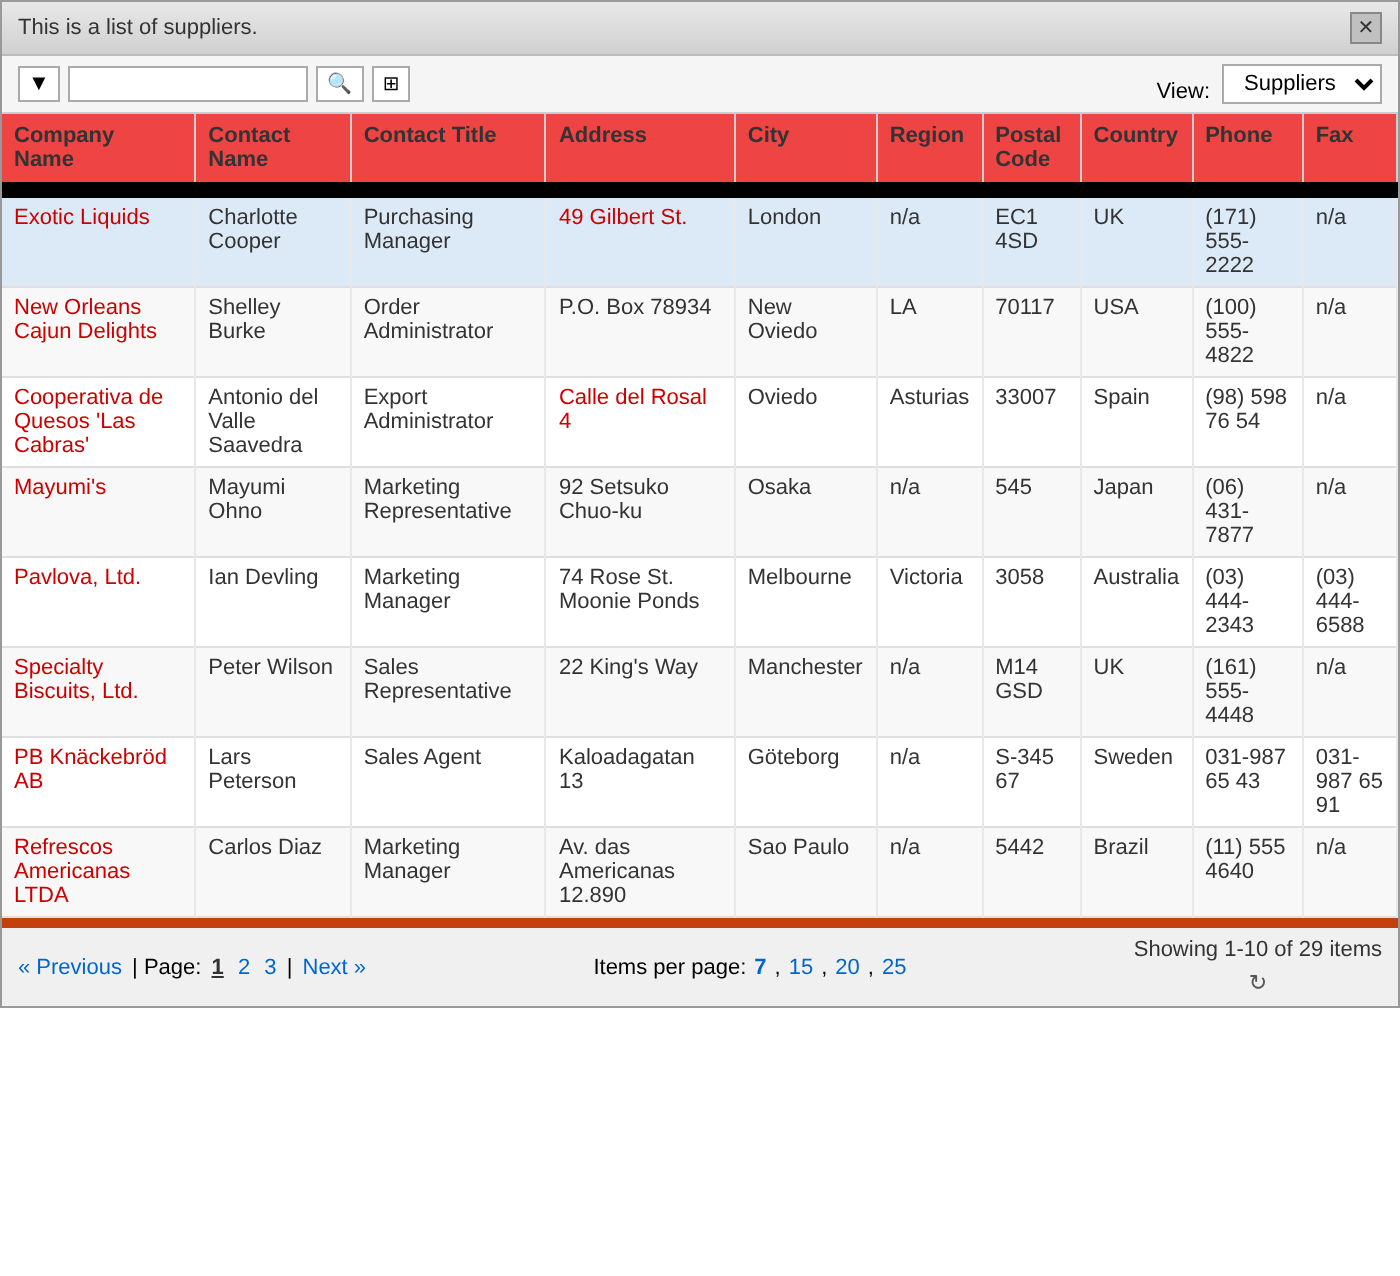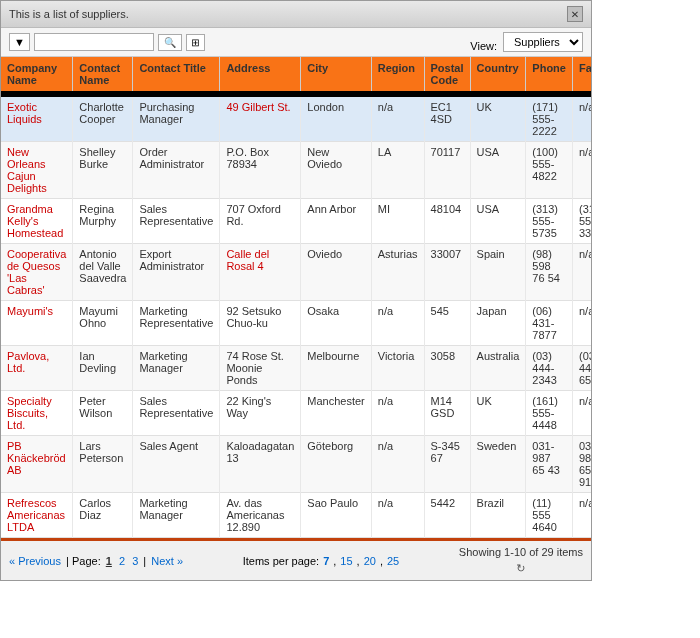--- a/index.html
+++ b/index.html
@@ -1,19 +1,19 @@
 <!DOCTYPE html>
 <html><head>
   <meta charset="utf-8">
   <style>
     * { box-sizing: border-box; margin: 0; padding: 0; }
     body { font-family: Arial, sans-serif; font-size: 11px; background: #fff; }
 
     .window {
-      width: 592px;
+      width: 700px;
       border: 1px solid #999;
       background: #f0f0f0;
       position: relative;
     }
 
     .title-bar {
       background: linear-gradient(to bottom, #e8e8e8, #d0d0d0);
       padding: 5px 8px;
       display: flex;
       align-items: center;
@@ -105,22 +105,22 @@
       background: #fff;
     }
 
     table {
       width: 100%;
       border-collapse: collapse;
       font-size: 11px;
     }
 
     thead tr {
-      background: #f97316;
-      border-bottom: 6px solid #000000;
+      background: #ef4444;
+      border-bottom: 8px solid #000000;
     }
 
     thead th {
       padding: 5px 6px;
       text-align: left;
       font-weight: bold;
       color: #333;
       border-right: 1px solid #ccc;
       white-space: nowrap;
       vertical-align: top;
@@ -154,21 +154,21 @@
       cursor: pointer;
       text-decoration: none;
     }
 
     .address-highlight {
       color: #cc0000;
     }
 
     .footer {
       background: #f0f0f0;
-      border-top: 3px solid #c2410c;
+      border-top: 5px solid #c2410c;
       padding: 5px 8px;
       display: flex;
       align-items: center;
       justify-content: space-between;
       font-size: 11px;
     }
 
     .pagination {
       display: flex;
       align-items: center;
@@ -271,32 +271,20 @@
             <td>Order Administrator</td>
             <td>P.O. Box 78934</td>
             <td>New Oviedo</td>
             <td>LA</td>
             <td>70117</td>
             <td>USA</td>
             <td>(100) 555-4822</td>
             <td>n/a</td>
           </tr>
           <tr>
-            <td><a class="company-link">Grandma Kelly's Homestead</a></td>
-            <td>Regina Murphy</td>
-            <td>Sales Representative</td>
-            <td>707 Oxford Rd.</td>
-            <td>Ann Arbor</td>
-            <td>MI</td>
-            <td>48104</td>
-            <td>USA</td>
-            <td>(313) 555-5735</td>
-            <td>(313) 555-3349</td>
-          </tr>
-          <tr>
             <td><a class="company-link">Cooperativa de Quesos 'Las Cabras'</a></td>
             <td>Antonio del Valle Saavedra</td>
             <td>Export Administrator</td>
             <td><span class="address-highlight">Calle del Rosal 4</span></td>
             <td>Oviedo</td>
             <td>Asturias</td>
             <td>33007</td>
             <td>Spain</td>
             <td>(98) 598 76 54</td>
             <td>n/a</td>

